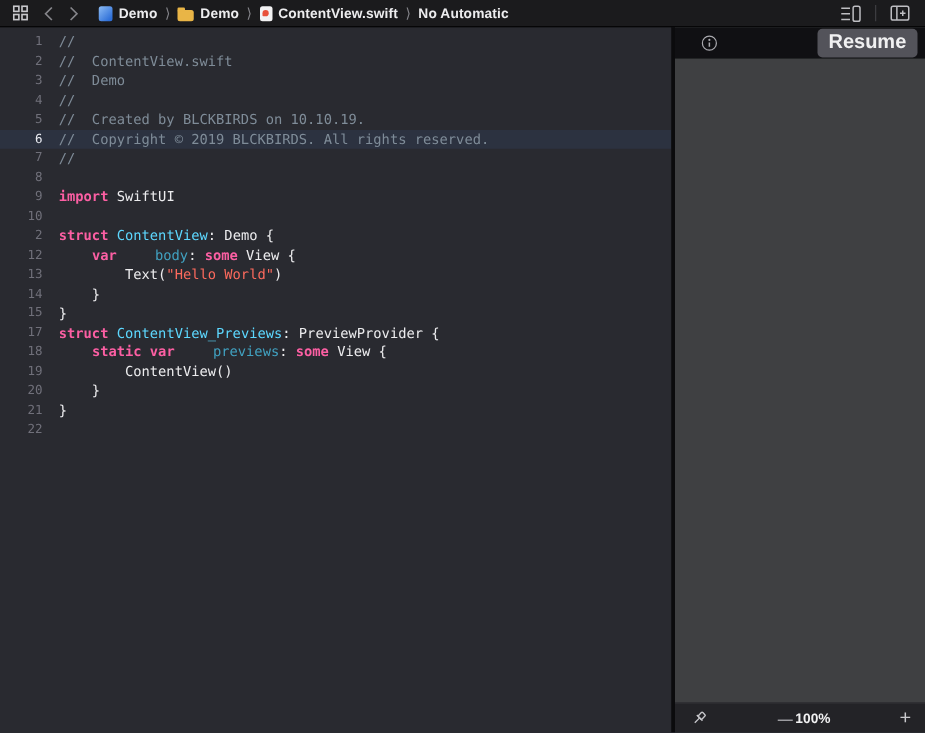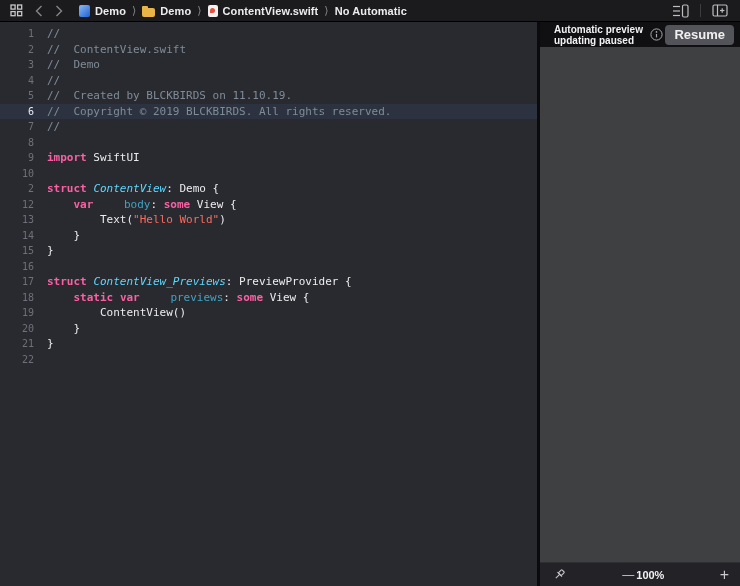--- a/index.html
+++ b/index.html
@@ -30,30 +30,30 @@
   
   .code-area{padding-top:4px;}
   .line{display:flex;height:15.5px;align-items:center;}
   .line.hl{background:#2C3240;}
   .num{width:34px;flex-shrink:0;text-align:right;color:#70707A;font:500 10px "DejaVu Sans Mono",monospace;}
   .line.hl .num{color:#E9EBF2;}
   .code{white-space:pre;padding-left:13px;font:500 11px/15.5px "DejaVu Sans Mono",monospace;color:#ECECEE;}
   .cm{color:#7F8C98;}
   .kw{color:#FC5FA3;font-weight:700;}
   .str{color:#FC6A5D;}
-  .ty{color:#5DD8FF;font-style:italic;}
+  .ty{color:#5DD8FF;}
   .vr{color:#41A1C0;margin-left:24px;}
   .pl{color:#ECECEE;}
 
   
   .panel{width:200px;display:flex;flex-direction:column;background:#3F4042;}
   .panel-header{height:25px;flex-shrink:0;background:#101013;display:flex;align-items:center;padding:0 6px 0 14px;box-sizing:border-box;}
   .status{color:#F2F2F3;font-size:10px;font-weight:700;line-height:11px;}
   .info-btn{margin-left:7px;display:inline-flex;align-items:center;}
-  .resume-btn{margin-left:auto;background:#53535A;color:#F0F0F1;font-family:"Liberation Sans",sans-serif;font-size:13px;font-weight:600;padding:2px 9px 3px;border-radius:4px;border:none;cursor:default;}
+  .resume-btn{margin-left:auto;background:#53535A;color:#F0F0F1;font-family:"Liberation Sans",sans-serif;font-size:16px;font-weight:600;padding:2px 9px 3px;border-radius:4px;border:none;cursor:default;}
   .canvas{flex:1;background:#3F4042;}
   .bottombar{height:24px;flex-shrink:0;background:#232327;border-top:1px solid #2F2F33;display:flex;align-items:center;padding:0 11px;box-sizing:border-box;}
   .bb-spacer{flex:1;}
   .zoom-minus{color:#C9C9CD;font-size:12px;margin-right:3px;letter-spacing:-1px;cursor:default;}
   .zoom-label{color:#F1F1F2;font-size:11px;font-weight:600;cursor:default;}
   .zoom-plus{color:#C9C9CD;font-size:16px;font-weight:400;line-height:14px;cursor:default;}
   .pin-btn{display:inline-flex;align-items:center;cursor:default;}
 </style>
 </head>
 <body>
@@ -140,21 +140,21 @@
           <div class="line">
             <span class="num">3</span>
             <span class="code"><span class="cm">//  Demo</span></span>
           </div>
           <div class="line">
             <span class="num">4</span>
             <span class="code"><span class="cm">//</span></span>
           </div>
           <div class="line">
             <span class="num">5</span>
-            <span class="code"><span class="cm">//  Created by BLCKBIRDS on 11.10.19.</span></span>
+            <span class="code"><span class="cm">//  Created by BLCKBIRDS on 10.10.19.</span></span>
           </div>
           <div class="line hl">
             <span class="num">6</span>
             <span class="code"><span class="cm">//  Copyright © 2019 BLCKBIRDS. All rights reserved.</span></span>
           </div>
           <div class="line">
             <span class="num">7</span>
             <span class="code"><span class="cm">//</span></span>
           </div>
           <div class="line">
@@ -183,24 +183,20 @@
           </div>
           <div class="line">
             <span class="num">14</span>
             <span class="code"><span class="pl">    }</span></span>
           </div>
           <div class="line">
             <span class="num">15</span>
             <span class="code"><span class="pl">}</span></span>
           </div>
           <div class="line">
-            <span class="num">16</span>
-            <span class="code"></span>
-          </div>
-          <div class="line">
             <span class="num">17</span>
             <span class="code"><span class="kw">struct</span><span class="pl"> </span><span class="ty">ContentView_Previews</span><span class="pl">: PreviewProvider {</span></span>
           </div>
           <div class="line">
             <span class="num">18</span>
             <span class="code"><span class="pl">    </span><span class="kw">static</span><span class="pl"> </span><span class="kw">var</span><span class="pl"> </span><span class="vr">previews</span><span class="pl">: </span><span class="kw">some</span><span class="pl"> View {</span></span>
           </div>
           <div class="line">
             <span class="num">19</span>
             <span class="code"><span class="pl">        ContentView()</span></span>
@@ -217,24 +213,20 @@
             <span class="num">22</span>
             <span class="code"></span>
           </div>
         </div>
     </div>
 
     <div class="divider"></div>
 
     <div class="panel">
       <div class="panel-header">
-        <div class="status">
-          <div>Automatic preview</div>
-          <div>updating paused</div>
-        </div>
         <span class="info-btn">
           <svg width="13" height="13" viewBox="0 0 13 13">
               <circle cx="6.5" cy="6.5" r="5.6" stroke="#A9A9AE" fill="none" stroke-width="1"></circle>
               <circle cx="6.5" cy="3.9" r="0.85" fill="#A9A9AE"></circle>
               <line x1="6.5" y1="5.9" x2="6.5" y2="9.4" stroke="#A9A9AE" stroke-width="1.2"></line>
             </svg>
         </span>
         <button class="resume-btn">Resume</button>
       </div>
       <div class="canvas"></div>

